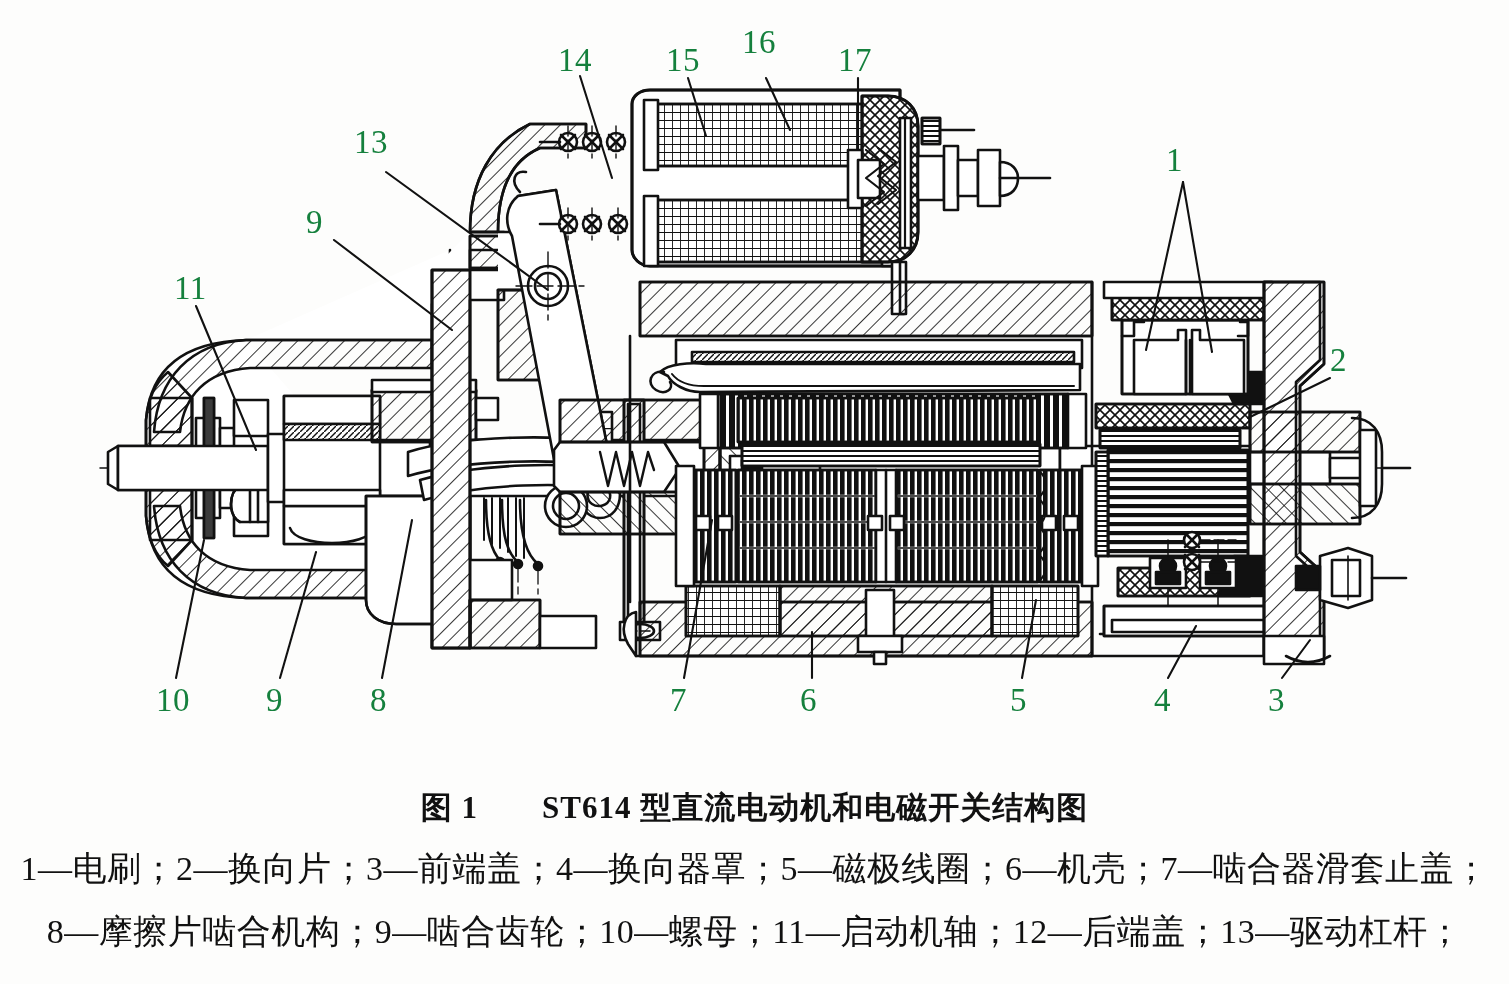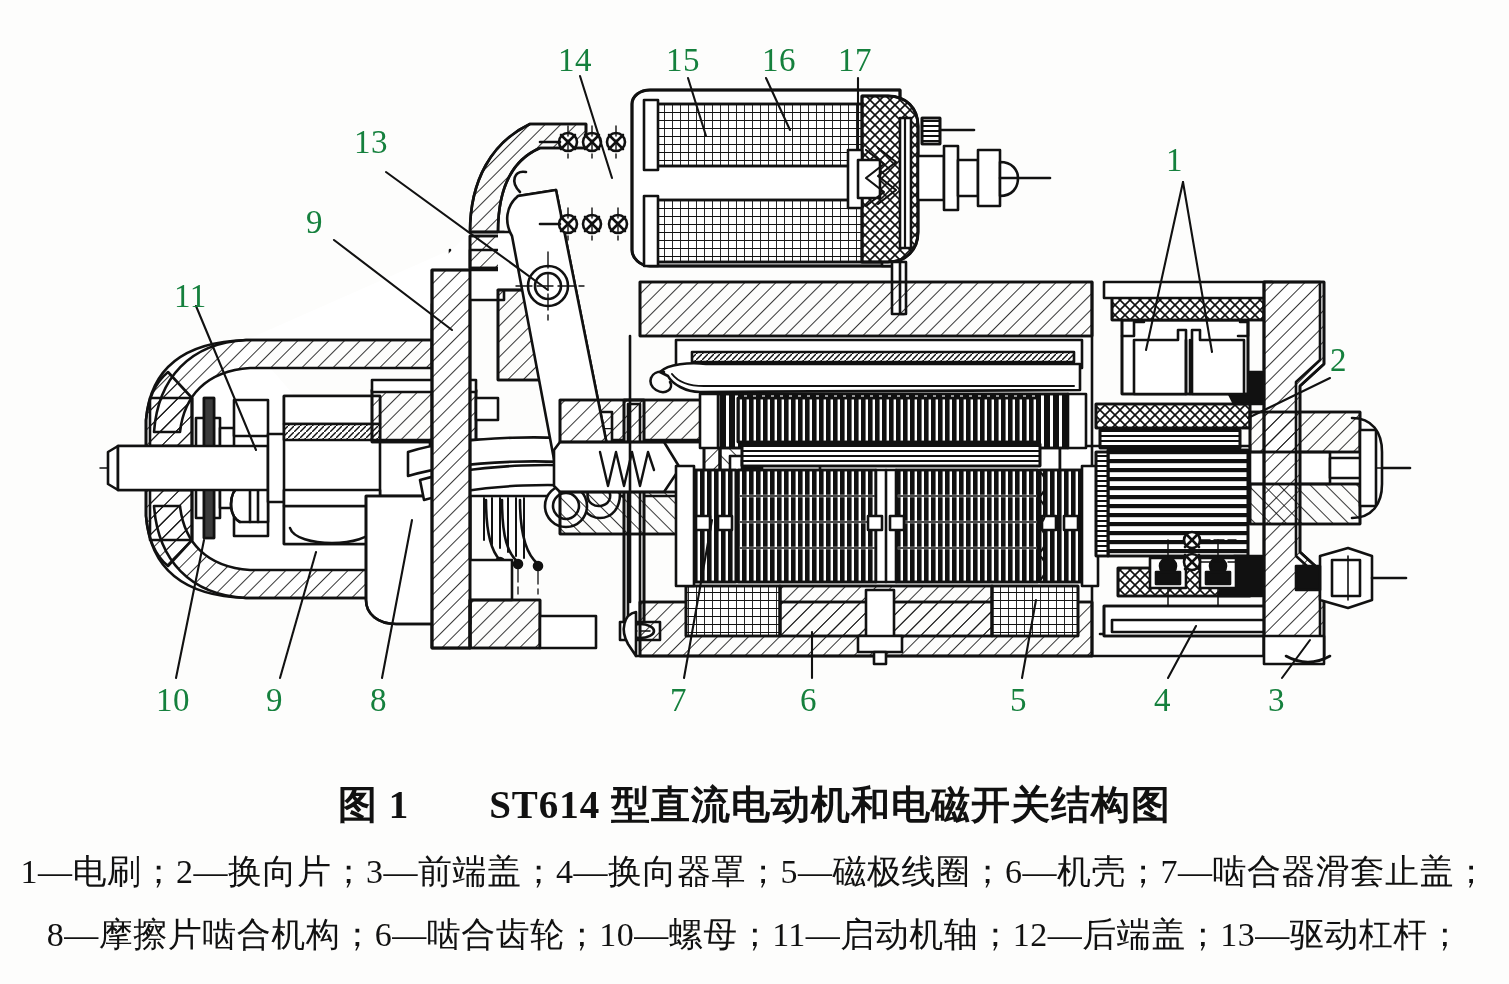--- a/index.html
+++ b/index.html
@@ -29,24 +29,24 @@
   }
 
   
   #caption{
     position:absolute;left:0;top:760px;width:1509px;height:224px;
     text-align:center;
     color:#111;
   }
   .fig-title{
     font-family:"Liberation Serif","DejaVu Serif",serif;
-    font-size:39px;
+    font-size:31px;
     font-weight:600;
     letter-spacing:1px;
-    margin-top:18px;
+    margin-top:27px;
     white-space:pre;
   }
   .legend-line{
     font-family:"Liberation Serif","DejaVu Serif",serif;
     font-size:34px;
     letter-spacing:0.5px;
     margin-top:17px;
     white-space:nowrap;
   }
 </style>
@@ -635,27 +635,27 @@
   <div class="callout" style="left:1166px;top:144px;">1</div>
   <div class="callout" style="left:1330px;top:344px;">2</div>
   <div class="callout" style="left:1268px;top:684px;">3</div>
   <div class="callout" style="left:1154px;top:684px;">4</div>
   <div class="callout" style="left:1010px;top:684px;">5</div>
   <div class="callout" style="left:800px;top:684px;">6</div>
   <div class="callout" style="left:670px;top:684px;">7</div>
   <div class="callout" style="left:370px;top:684px;">8</div>
   <div class="callout" style="left:266px;top:684px;">9</div>
   <div class="callout" style="left:156px;top:684px;">10</div>
-  <div class="callout" style="left:174px;top:280px;">11</div>
+  <div class="callout" style="left:174px;top:272px;">11</div>
   <div class="callout" style="left:306px;top:206px;">9</div>
   <div class="callout" style="left:354px;top:126px;">13</div>
   <div class="callout" style="left:558px;top:44px;">14</div>
   <div class="callout" style="left:666px;top:44px;">15</div>
-  <div class="callout" style="left:742px;top:44px;margin-left:20px;">16</div>
+  <div class="callout" style="left:742px;top:26px;">16</div>
   <div class="callout" style="left:838px;top:44px;">17</div>
 
   <div id="caption">
     <div class="fig-title">图 1　　ST614 型直流电动机和电磁开关结构图</div>
     <div class="legend-line">1—电刷；2—换向片；3—前端盖；4—换向器罩；5—磁极线圈；6—机壳；7—啮合器滑套止盖；</div>
-    <div class="legend-line">8—摩擦片啮合机构；6—啮合齿轮；10—螺母；11—启动机轴；12—后端盖；13—驱动杠杆；</div>
+    <div class="legend-line">8—摩擦片啮合机构；9—啮合齿轮；10—螺母；11—启动机轴；12—后端盖；13—驱动杠杆；</div>
   </div>
 
 </div>
 
 </body></html>

